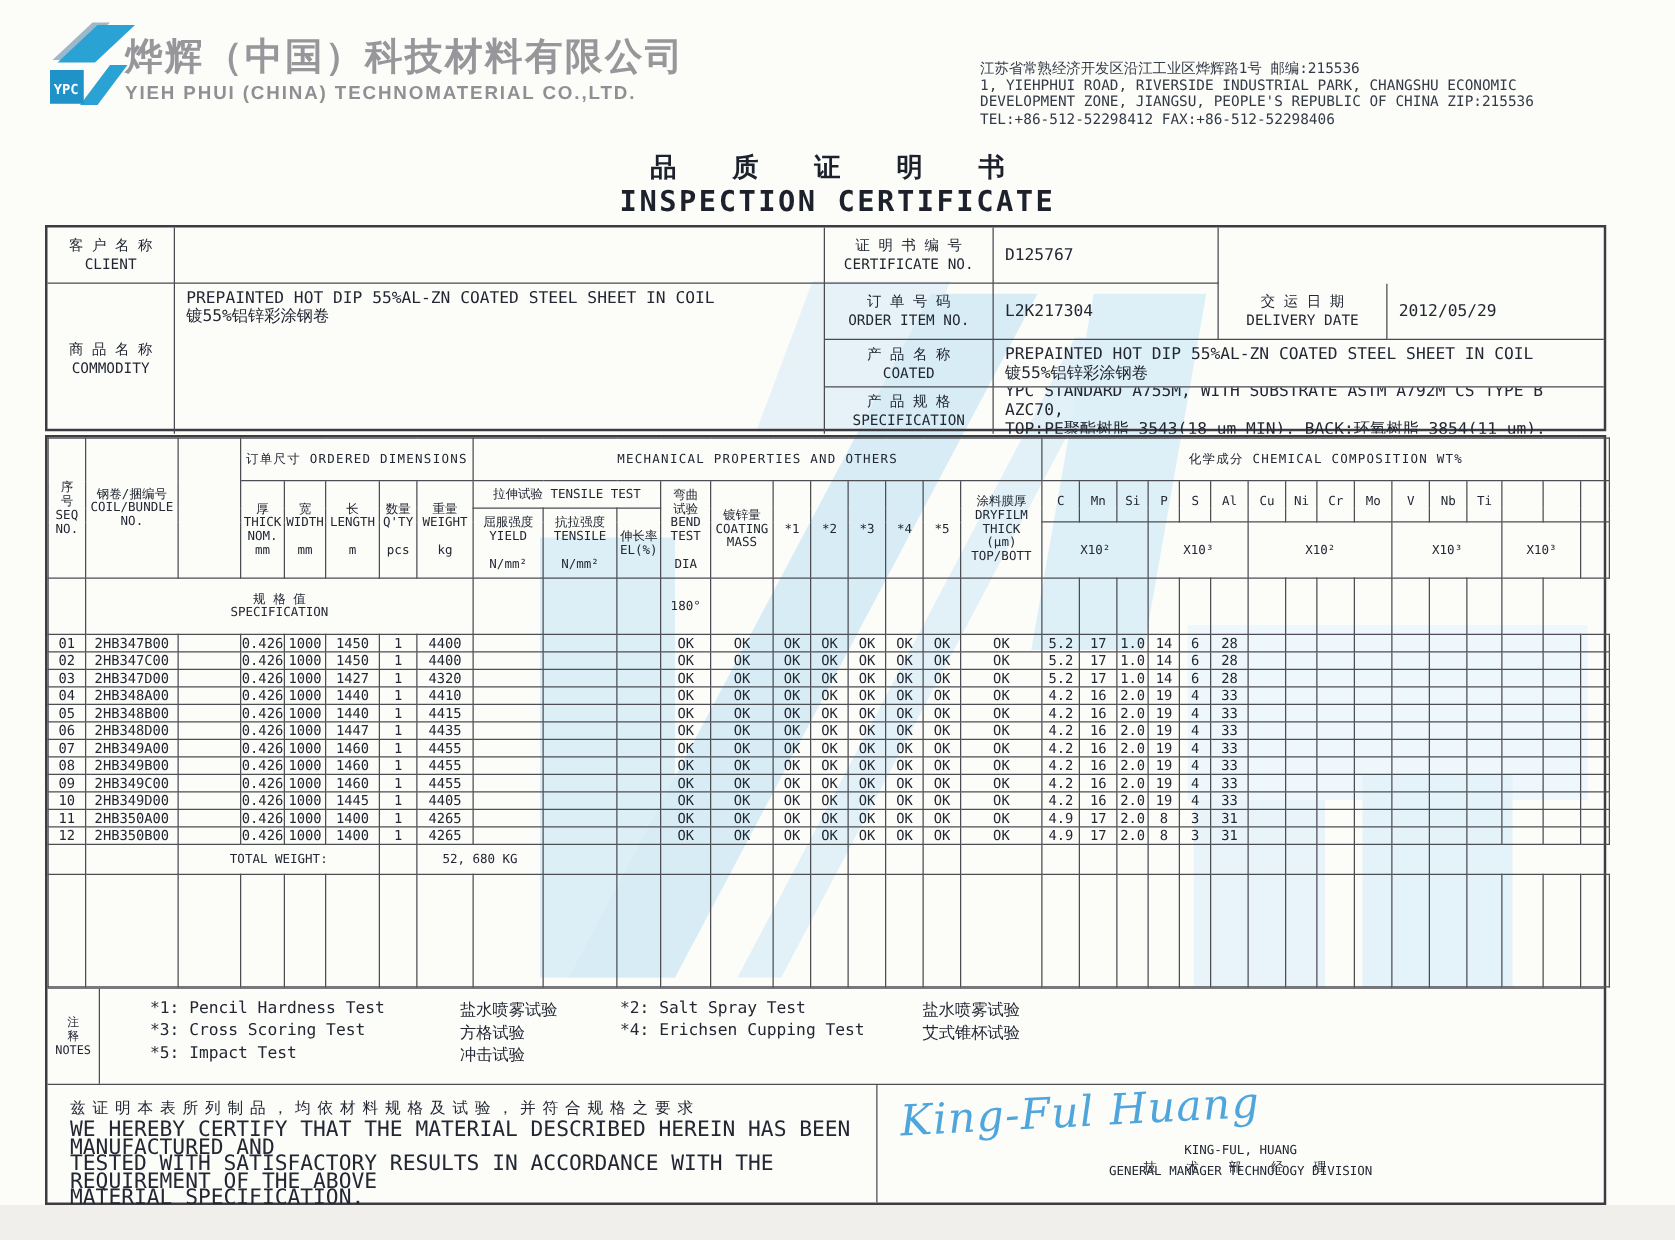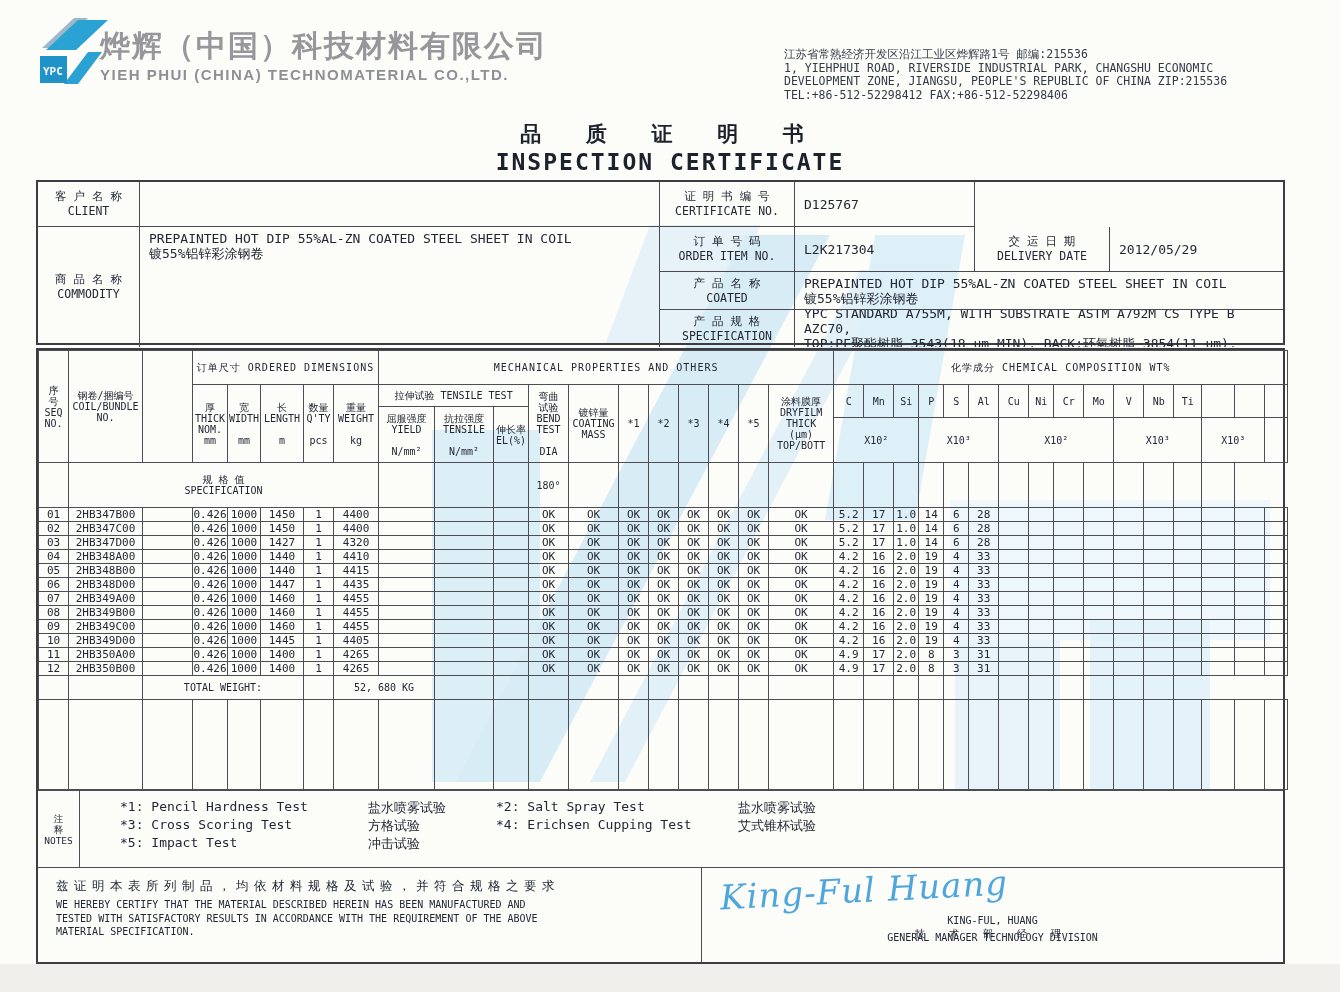--- a/index.html
+++ b/index.html
@@ -64,21 +64,21 @@
   .notes-body{flex:1;padding:8px 0 0 40px;}
   .notes-grid{display:grid;grid-template-columns:248px 128px 242px 160px;grid-auto-rows:18px;
               font-size:13px;}
 
   
   .bottom-row{display:flex;border-top:1px solid #4d4d54;height:95px;}
   .iso-cell{width:265px;border-right:1px solid #4d4d54;display:flex;align-items:center;justify-content:center;}
   .iso-text{font-family:"Liberation Sans","DejaVu Sans",sans-serif;font-weight:bold;font-size:15px;color:#15181f;}
   .certify-cell{width:664px;border-right:1px solid #4d4d54;padding:10px 14px 0 18px;}
   .certify-cn{font-size:12.5px;letter-spacing:5.5px;margin-bottom:3px;}
-  .certify-en{font-size:10px;line-height:13.5px;white-space:pre-line;}
+  .certify-en{font-size:17px;line-height:13.5px;white-space:pre-line;}
   .sign-cell{flex:1;position:relative;}
   .sign-script{position:absolute;left:18px;top:2px;width:285px;text-align:center;
                font-family:"DejaVu Serif","Liberation Serif",serif;font-style:italic;
                font-size:34px;color:#4fa6dd;transform:rotate(-3deg);letter-spacing:1px;white-space:nowrap;}
   .sign-name{position:absolute;left:0;right:0;top:47px;text-align:center;font-size:10px;}
   .sign-title-cn{position:absolute;left:0;right:0;top:59px;text-align:center;font-size:10px;letter-spacing:9px;}
   .sign-title-en{position:absolute;left:0;right:0;top:64px;text-align:center;font-size:10px;}
 </style>
 </head>
 <body>

